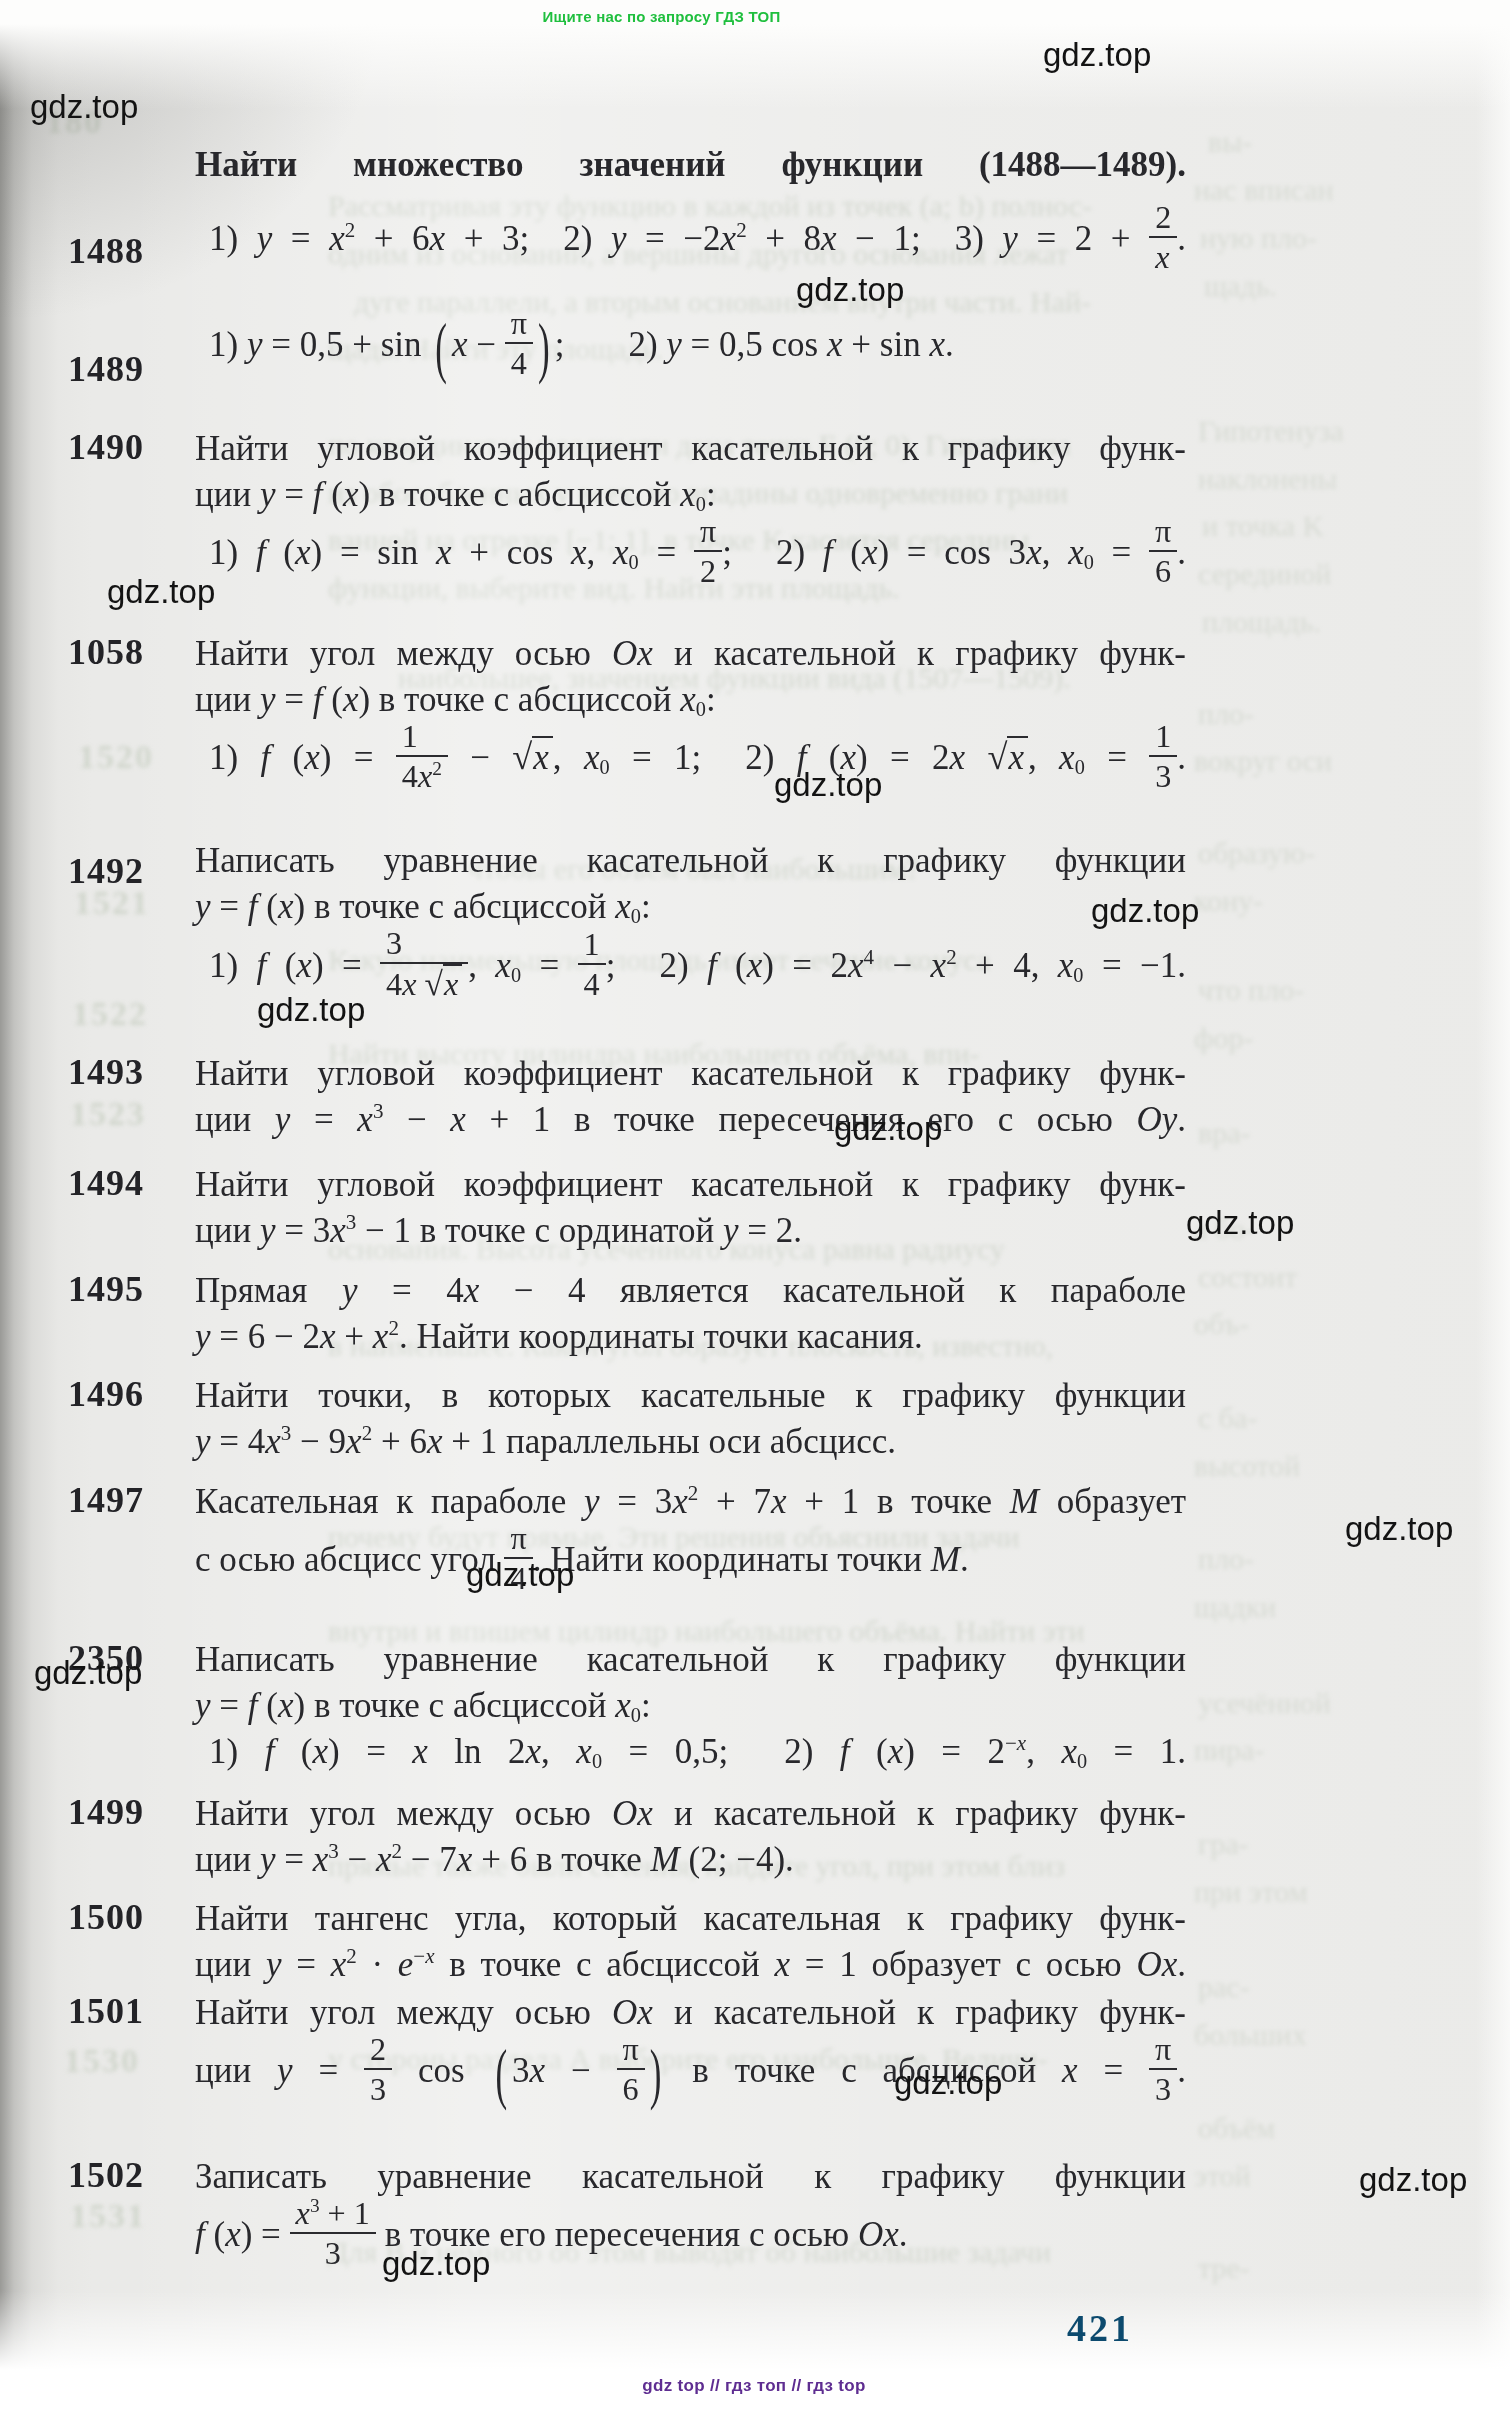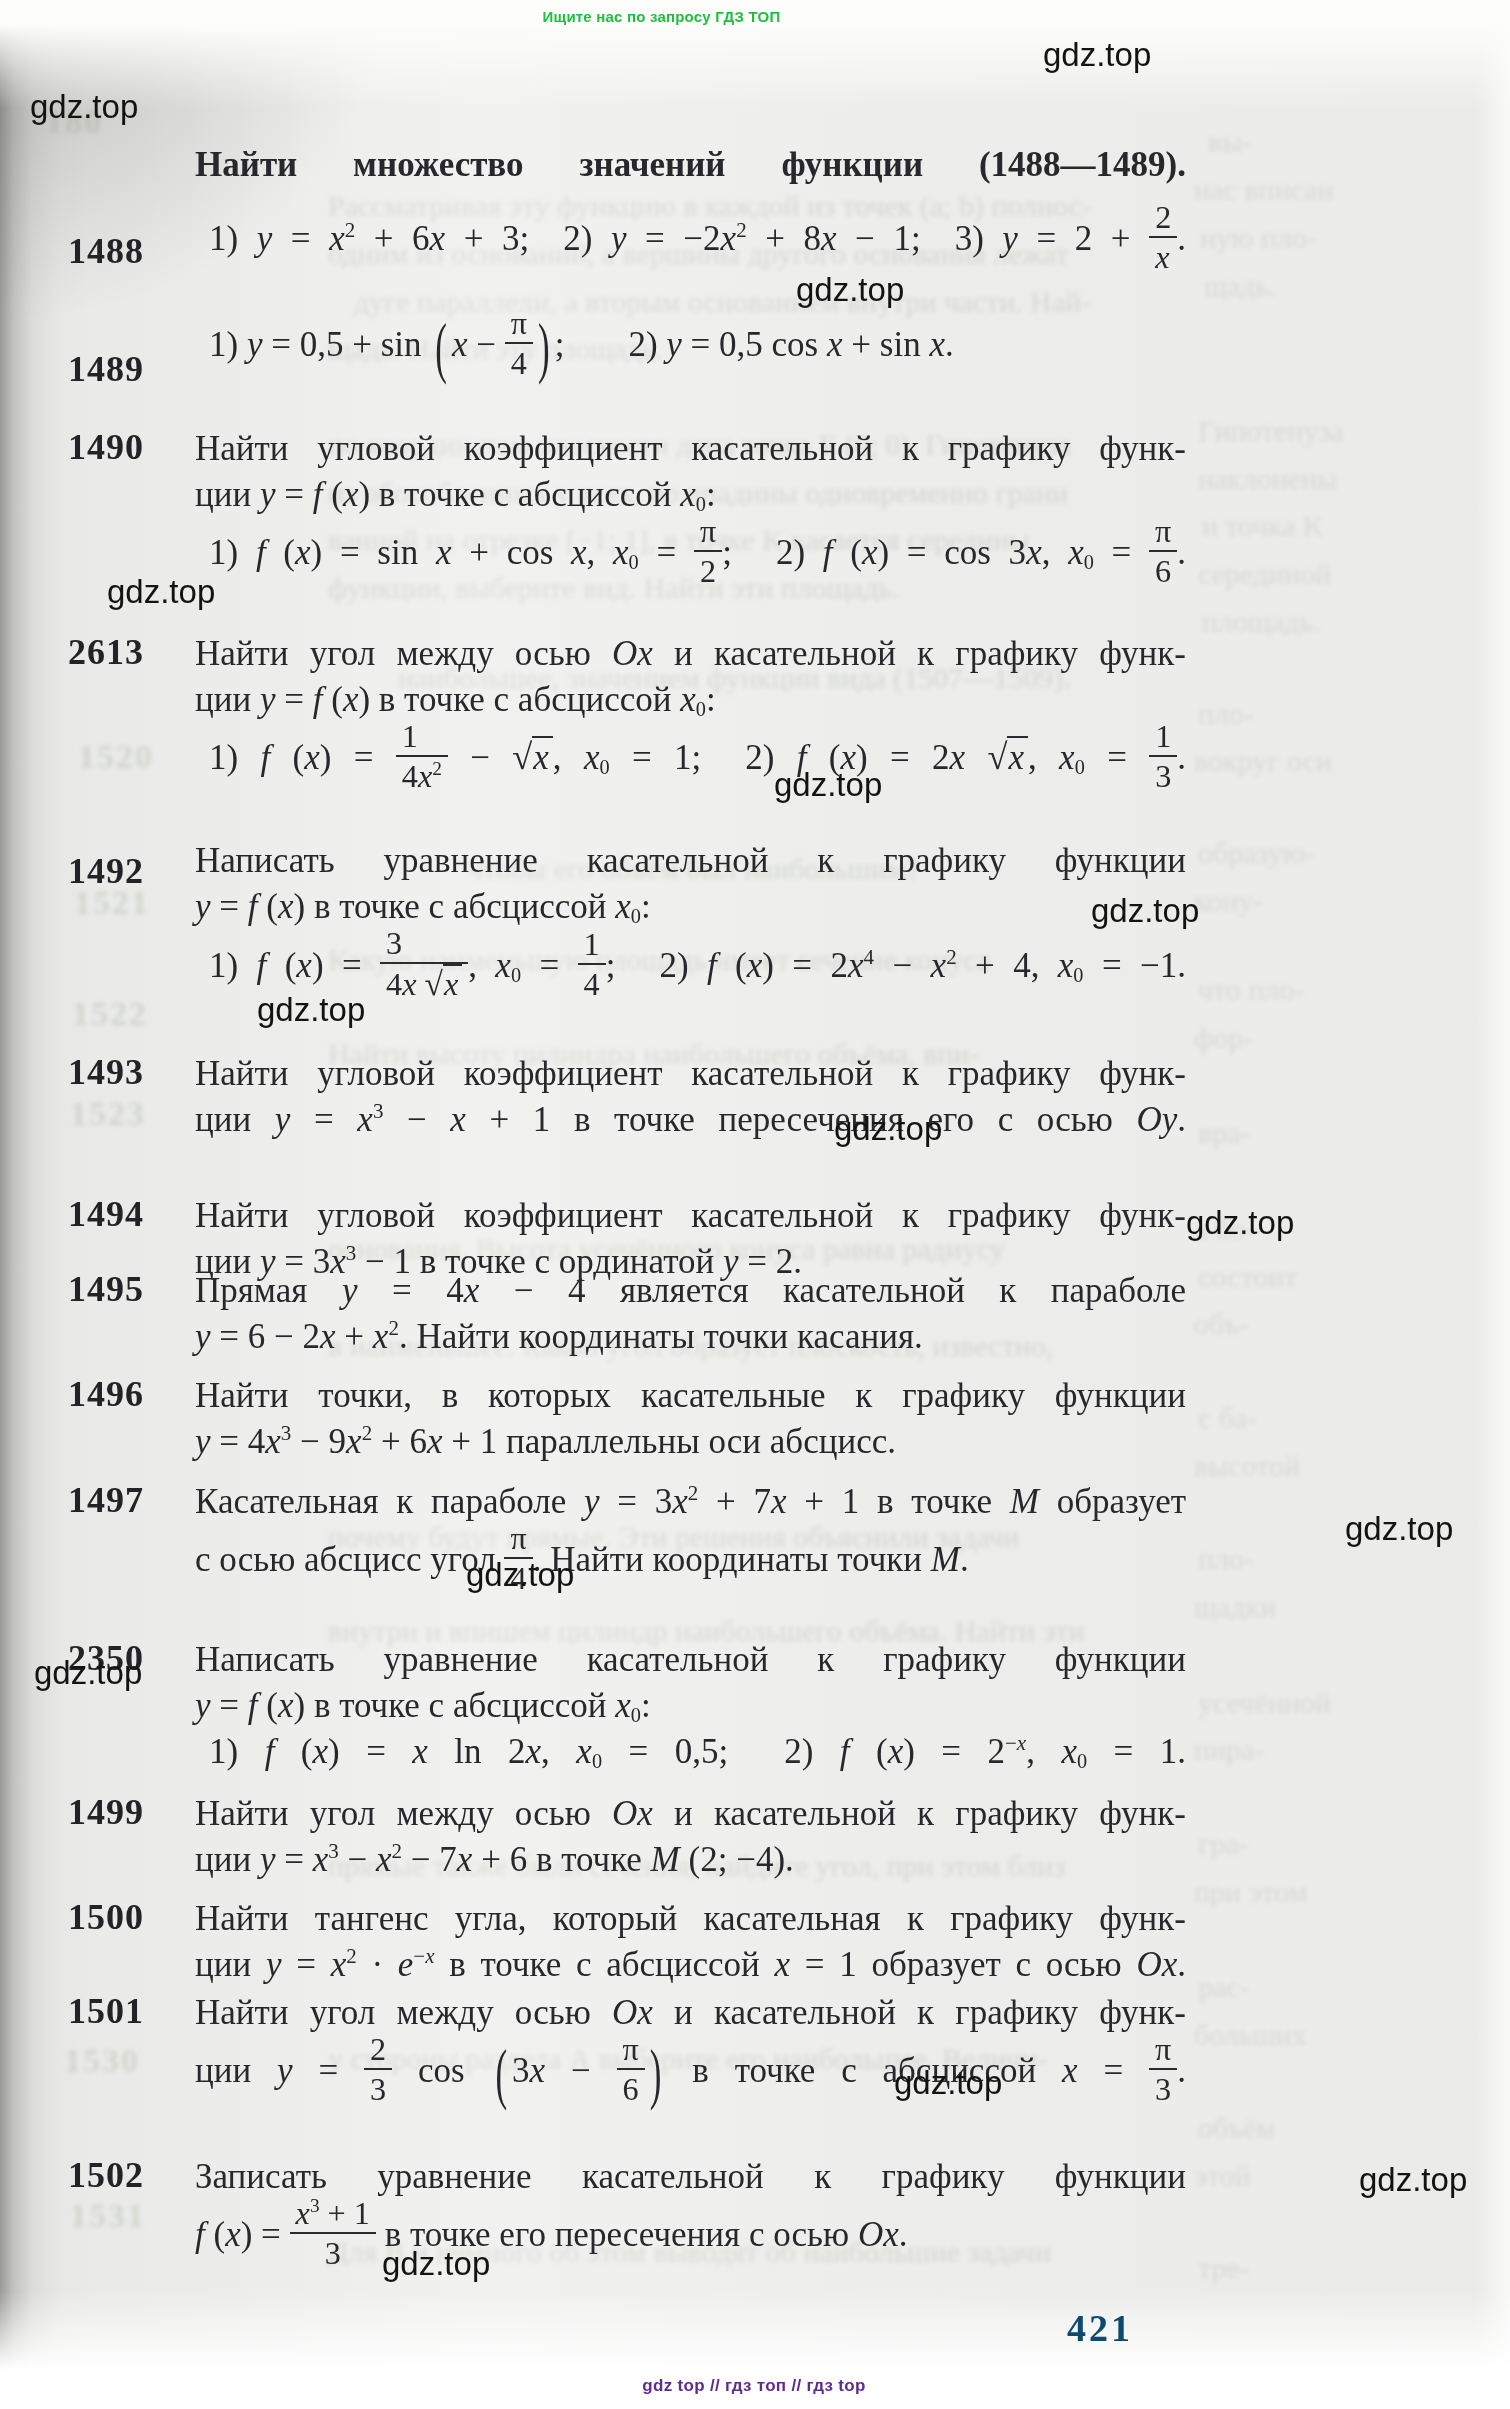--- a/index.html
+++ b/index.html
@@ -171,21 +171,21 @@
       </div>
       <div class="prob" style="top: 426px;">
         <div class="pnum" style="top: 0px;">1490</div>
         <div class="pbody">
           <div class="line j"><span>Найти угловой коэффициент касательной к графику функ-</span></div>
           <div class="line"><span>ции </span><span class="v">y</span><span> = </span><span class="v">f</span><span> (</span><span class="v">x</span><span>) в точке с абсциссой </span><span class="v">x</span><sub>0</sub><span>:</span></div>
           <div class="line j ind"><span>1) </span><span class="v">f</span><span> (</span><span class="v">x</span><span>) = sin </span><span class="v">x</span><span> + cos </span><span class="v">x</span><span>, </span><span class="v">x</span><sub>0</sub><span> = </span><span class="fr"><span class="n"><span>π</span></span><span class="d"><span>2</span></span></span><span>;</span><span class="gap" style="width: 44px;"></span><span>2) </span><span class="v">f</span><span> (</span><span class="v">x</span><span>) = cos 3</span><span class="v">x</span><span>, </span><span class="v">x</span><sub>0</sub><span> = </span><span class="fr"><span class="n"><span>π</span></span><span class="d"><span>6</span></span></span><span>.</span></div>
         </div>
       </div>
       <div class="prob" style="top: 631px;">
-        <div class="pnum" style="top: 0px;">2613</div>
+        <div class="pnum" style="top: 0px;">1058</div>
         <div class="pbody">
           <div class="line j"><span>Найти угол между осью </span><span class="v">Ox</span><span> и касательной к графику функ-</span></div>
           <div class="line"><span>ции </span><span class="v">y</span><span> = </span><span class="v">f</span><span> (</span><span class="v">x</span><span>) в точке с абсциссой </span><span class="v">x</span><sub>0</sub><span>:</span></div>
           <div class="line j ind"><span>1) </span><span class="v">f</span><span> (</span><span class="v">x</span><span>) = </span><span class="fr"><span class="n"><span>1</span></span><span class="d"><span>4</span><span class="v">x</span><sup>2</sup></span></span><span> − </span><span class="sq"><span class="rd"><span class="v">x</span></span></span><span>, </span><span class="v">x</span><sub>0</sub><span> = 1;</span><span class="gap" style="width: 44px;"></span><span>2) </span><span class="v">f</span><span> (</span><span class="v">x</span><span>) = 2</span><span class="v">x</span><span> </span><span class="sq"><span class="rd"><span class="v">x</span></span></span><span>, </span><span class="v">x</span><sub>0</sub><span> = </span><span class="fr"><span class="n"><span>1</span></span><span class="d"><span>3</span></span></span><span>.</span></div>
         </div>
       </div>
       <div class="prob" style="top: 838px;">
         <div class="pnum" style="top: 12px;">1492</div>
         <div class="pbody">
           <div class="line j"><span>Написать уравнение касательной к графику функции</span></div>
@@ -193,21 +193,21 @@
           <div class="line j ind"><span>1) </span><span class="v">f</span><span> (</span><span class="v">x</span><span>) = </span><span class="fr"><span class="n"><span>3</span></span><span class="d"><span>4</span><span class="v">x</span><span> </span><span class="sq"><span class="rd"><span class="v">x</span></span></span></span></span><span>, </span><span class="v">x</span><sub>0</sub><span> = </span><span class="fr"><span class="n"><span>1</span></span><span class="d"><span>4</span></span></span><span>;</span><span class="gap" style="width: 44px;"></span><span>2) </span><span class="v">f</span><span> (</span><span class="v">x</span><span>) = 2</span><span class="v">x</span><sup>4</sup><span> − </span><span class="v">x</span><sup>2</sup><span> + 4, </span><span class="v">x</span><sub>0</sub><span> = −1.</span></div>
         </div>
       </div>
       <div class="prob" style="top: 1051px;">
         <div class="pnum" style="top: 0px;">1493</div>
         <div class="pbody">
           <div class="line j"><span>Найти угловой коэффициент касательной к графику функ-</span></div>
           <div class="line j"><span>ции </span><span class="v">y</span><span> = </span><span class="v">x</span><sup>3</sup><span> − </span><span class="v">x</span><span> + 1 в точке пересечения его с осью </span><span class="v">Oy</span><span>.</span></div>
         </div>
       </div>
-      <div class="prob" style="top: 1193px;">
+      <div class="prob" style="top: 1162px;">
         <div class="pnum" style="top: 0px;">1494</div>
         <div class="pbody">
           <div class="line j"><span>Найти угловой коэффициент касательной к графику функ-</span></div>
           <div class="line"><span>ции </span><span class="v">y</span><span> = 3</span><span class="v">x</span><sup>3</sup><span> − 1 в точке с ординатой </span><span class="v">y</span><span> = 2.</span></div>
         </div>
       </div>
       <div class="prob" style="top: 1268px;">
         <div class="pnum" style="top: 0px;">1495</div>
         <div class="pbody">
           <div class="line j"><span>Прямая </span><span class="v">y</span><span> = 4</span><span class="v">x</span><span> − 4 является касательной к параболе</span></div>

